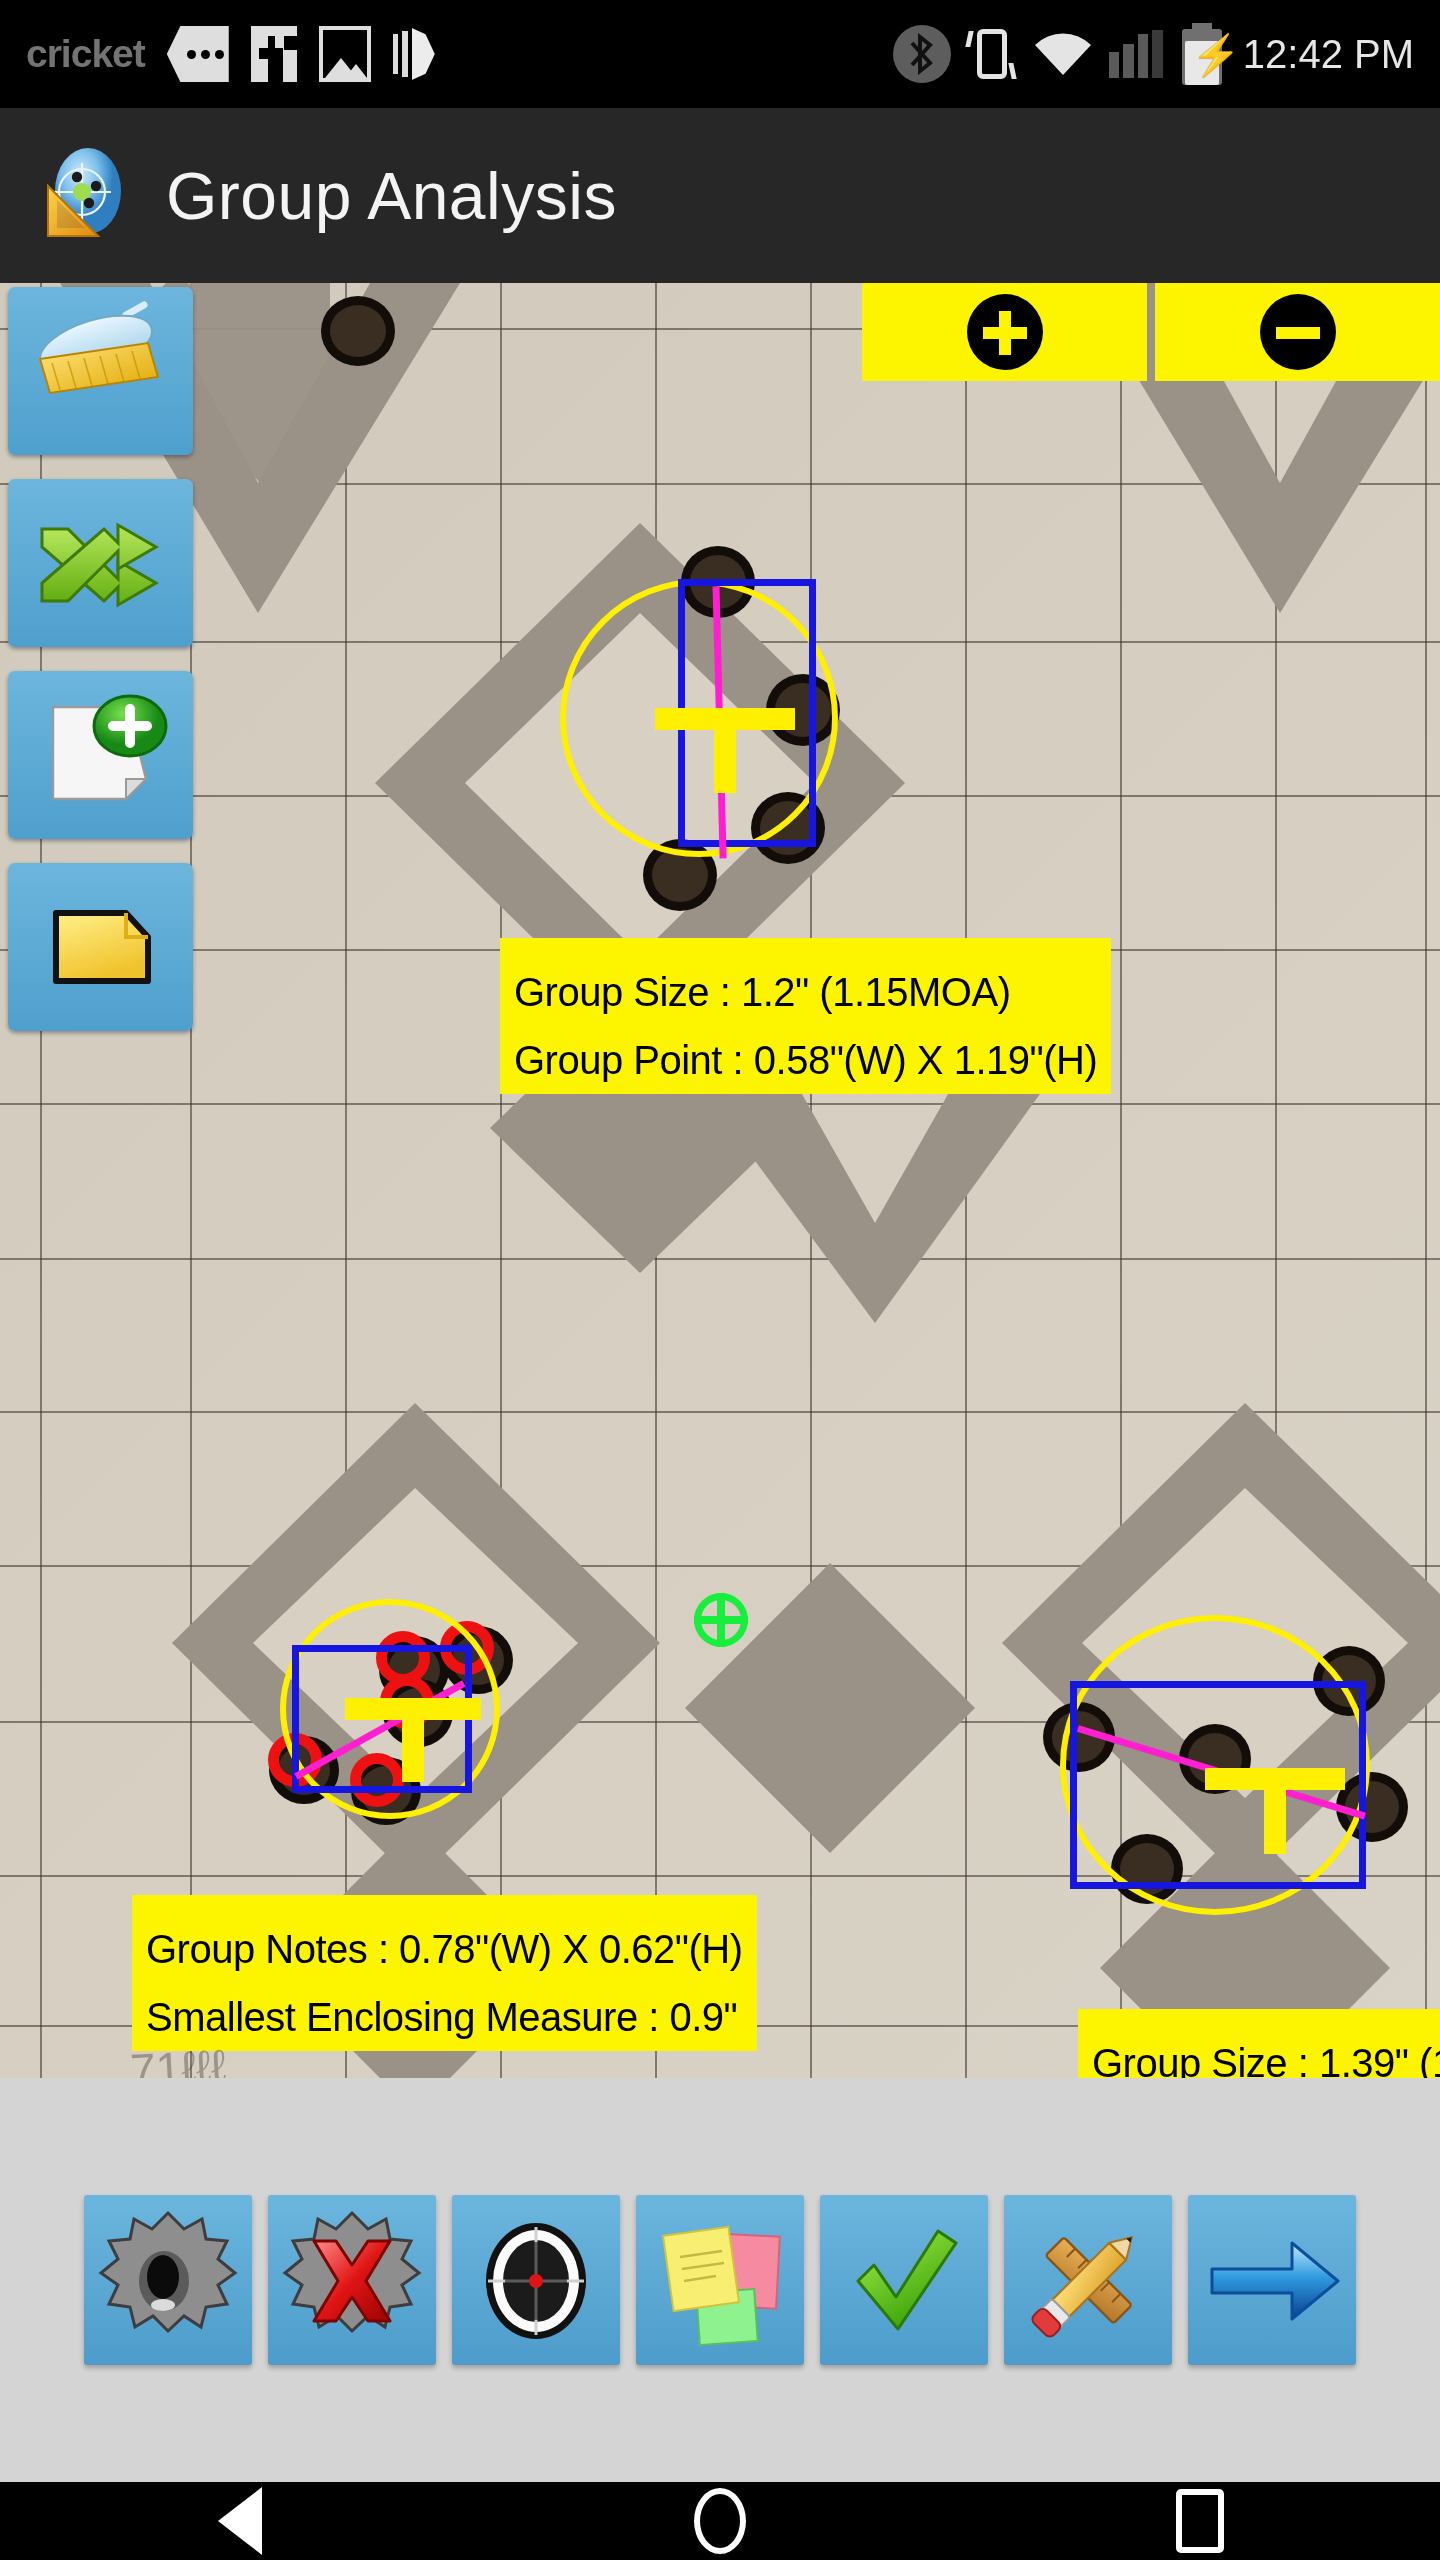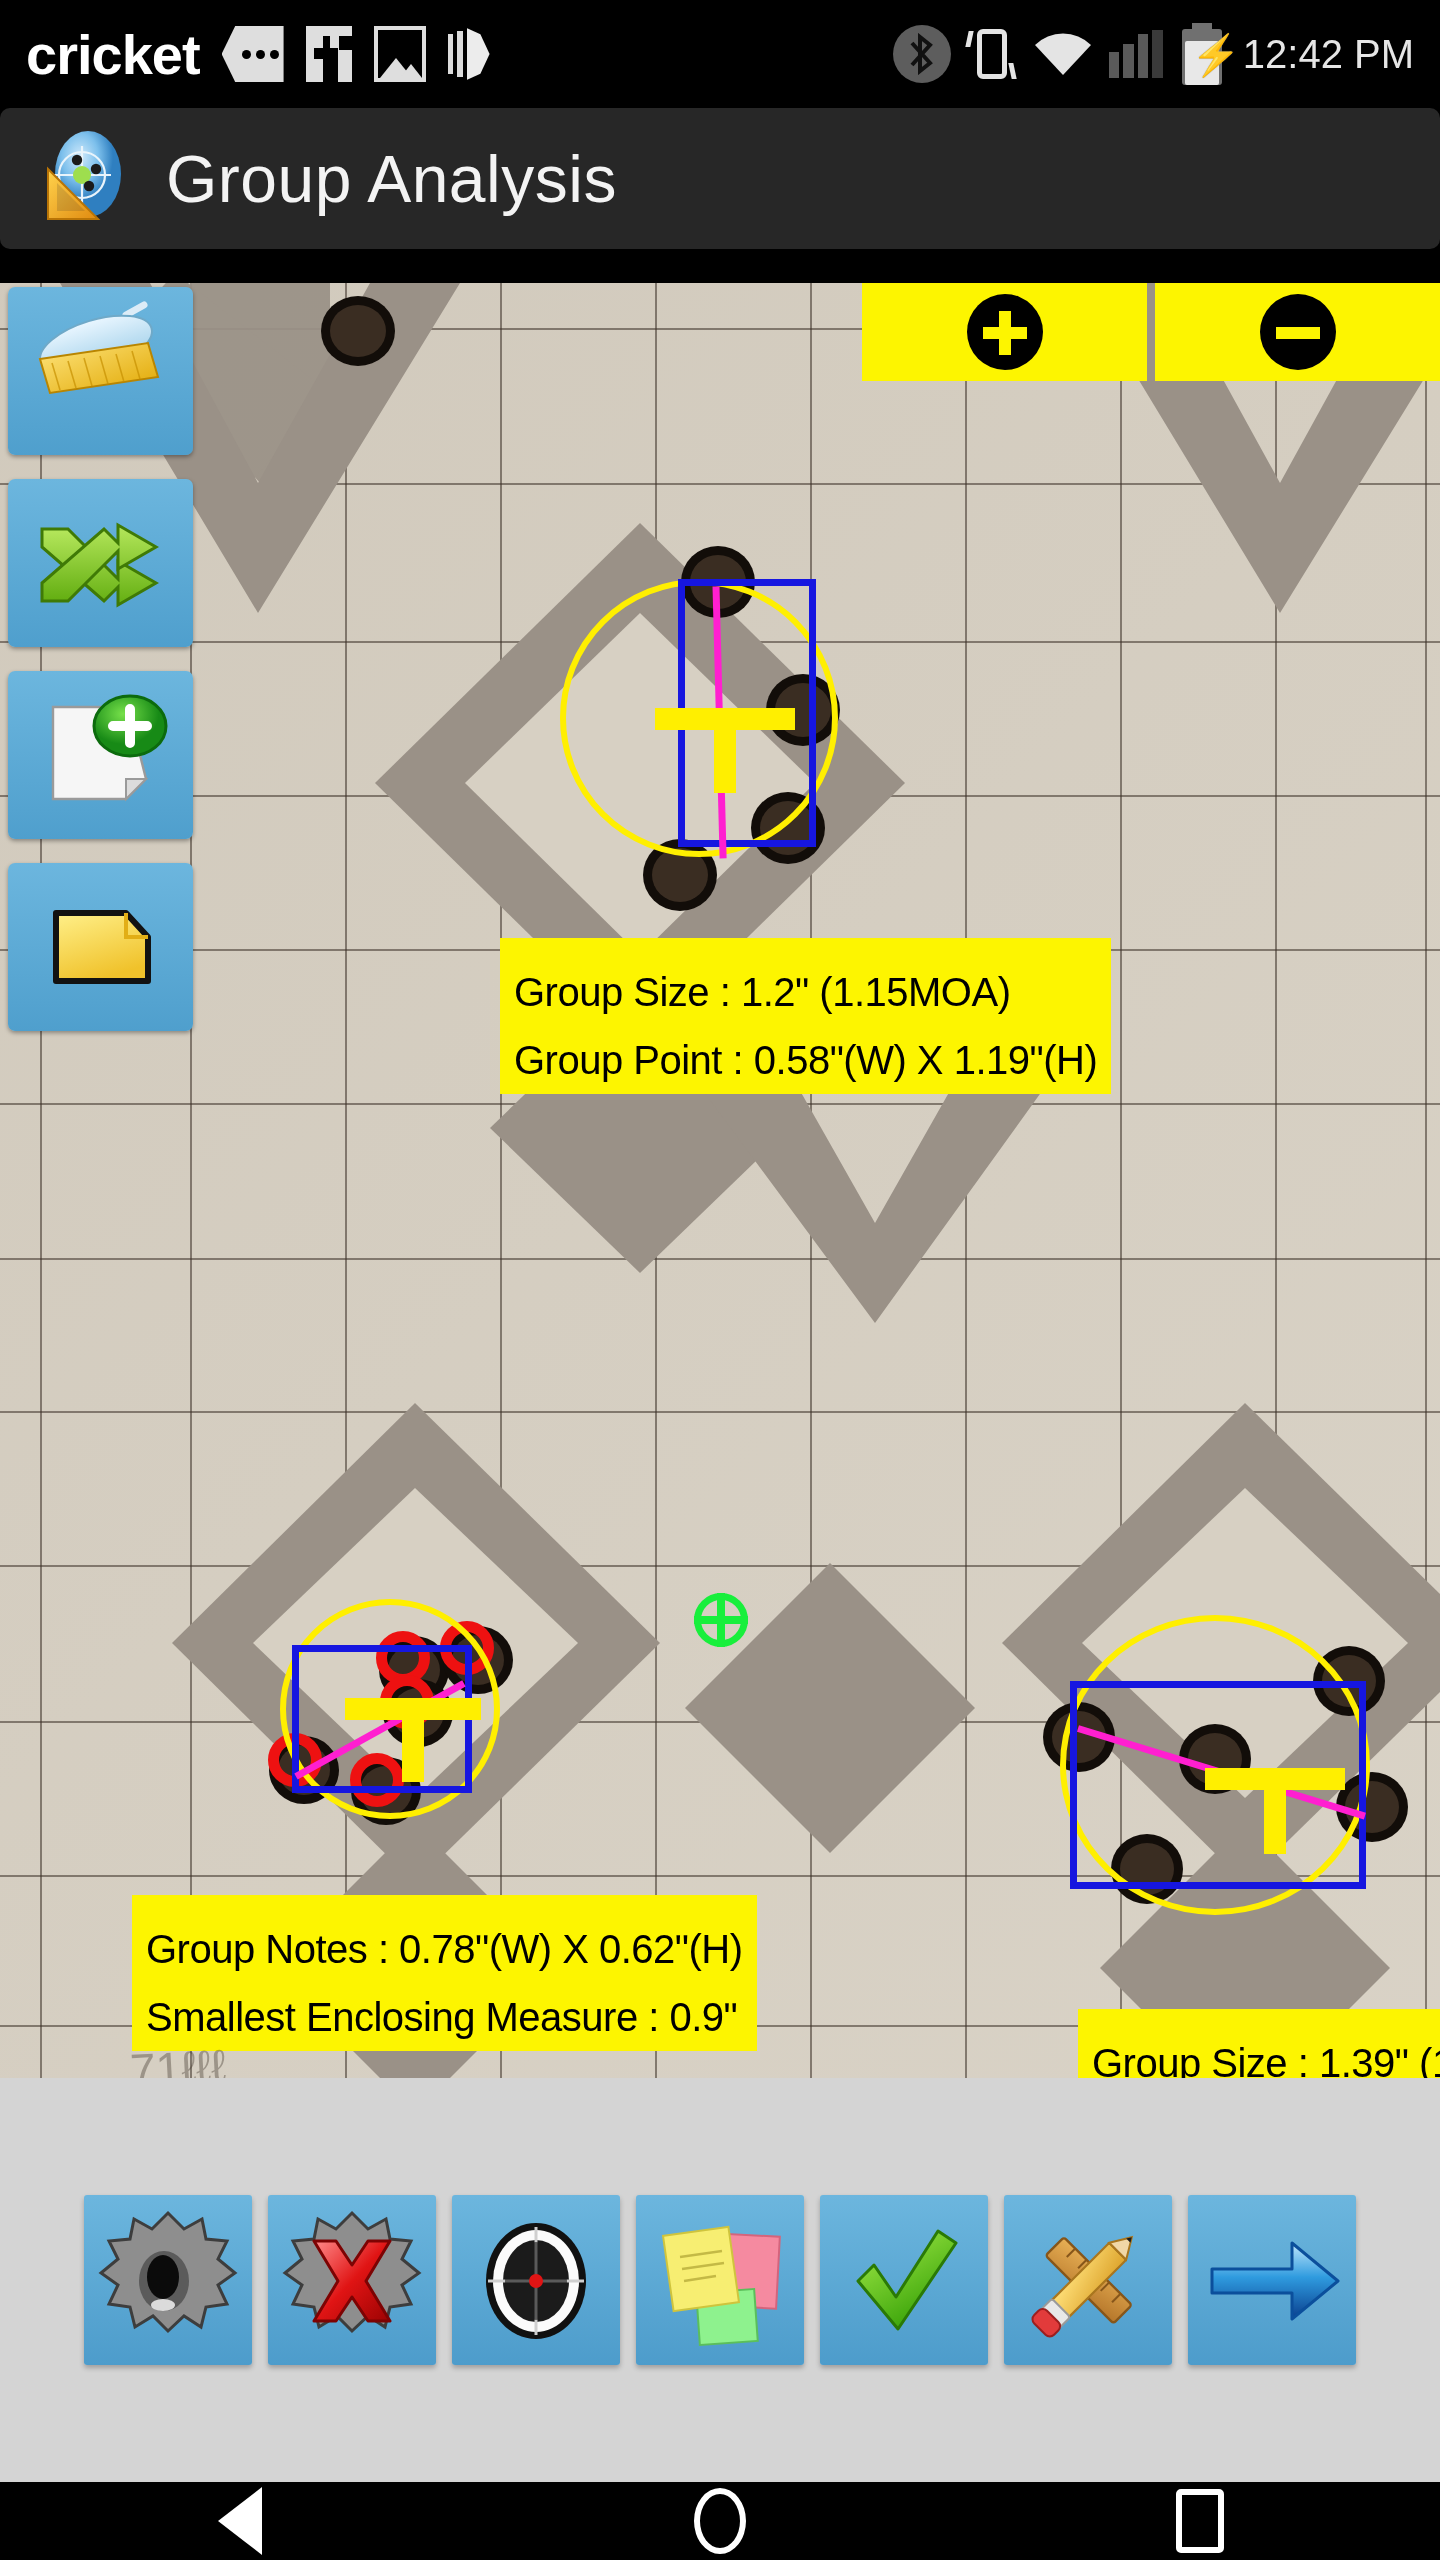--- a/index.html
+++ b/index.html
@@ -11,21 +11,21 @@
   }
   #screen { position:relative; width:1440px; height:2560px; background:#000; }
 
   
   .statusbar {
     position:absolute; left:0; top:0; width:1440px; height:108px;
     background:#000; display:flex; align-items:center;
     padding:0 26px;
   }
   .carrier {
-    color:#ffffff; font-size:56px; font-weight:bold; letter-spacing:-1px;
+    color:#737373; font-size:39px; font-weight:bold; letter-spacing:-1px;
     margin-right:22px;
   }
   .sb-icons-left { display:flex; align-items:center; gap:22px; flex:0 0 auto; }
   .sb-spacer { flex:1 1 auto; }
   .sb-icons-right { display:flex; align-items:center; gap:16px; }
   .clock { color:#e6e6e6; font-size:40px; margin-left:18px; letter-spacing:0px; }
 
   .ico { display:inline-block; position:relative; }
 
   
@@ -92,22 +92,22 @@
   
   .ico-batt { width:46px; height:62px; position:relative; }
   .ico-batt .cap { position:absolute; left:13px; top:0; width:20px; height:7px; background:#707070; }
   .ico-batt .shell { position:absolute; left:3px; top:6px; width:40px; height:56px; background:#707070; border-radius:3px; }
   .ico-batt .fill { position:absolute; left:6px; top:18px; width:34px; height:44px; background:#e8e8e8; border-radius:2px;}
   .ico-batt .bolt { position:absolute; left:13px; top:12px; color:#f2f2f2; font-size:40px; line-height:40px;
                     text-shadow:0 0 1px #888; }
 
   
   .actionbar {
-    position:absolute; left:0; top:108px; width:1440px; height:141px;
-    background:#272727; display:flex; align-items:center; padding-left:32px;border-radius:10px;
+    position:absolute; left:0; top:108px; width:1440px; height:175px;
+    background:#272727; display:flex; align-items:center; padding-left:32px;
   }
   .app-logo { width:104px; height:104px; position:relative; margin-right:30px; }
   .app-title { color:#f3f3f3; font-size:66px; letter-spacing:0.5px; }
 
   
   .photo {
     position:absolute; left:0; top:283px; width:1440px; height:1795px;
     overflow:hidden; background:#cdc6ba;
   }
   .paper {

